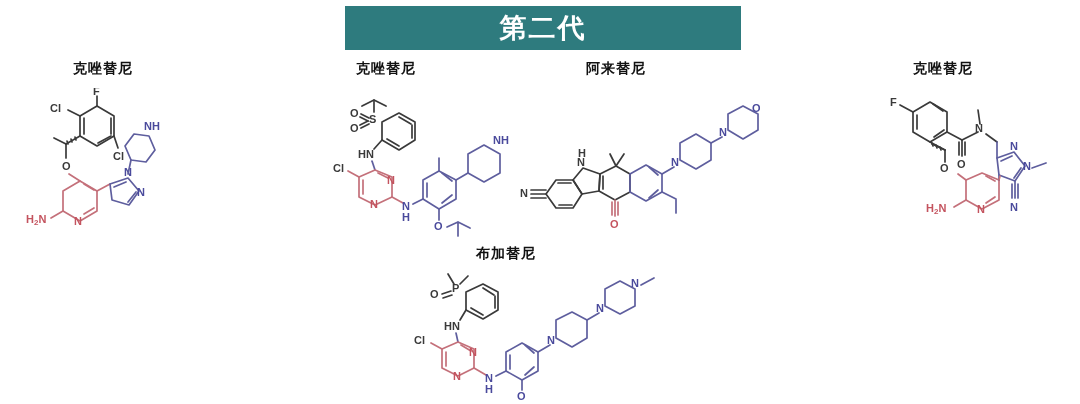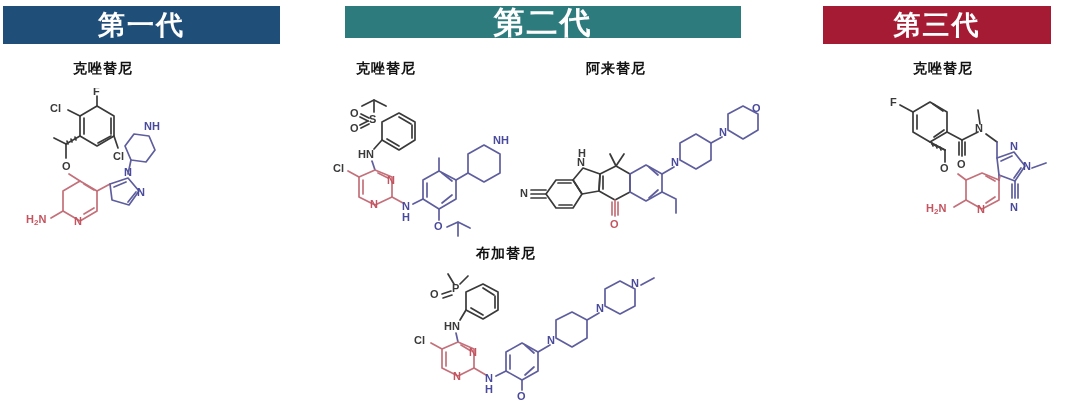--- a/index.html
+++ b/index.html
@@ -16,21 +16,21 @@
     position:absolute;
     display:flex;align-items:center;justify-content:center;
     color:#ffffff;
     font-weight:bold;
     letter-spacing:2px;
     box-sizing:border-box;
   }
   .gen-bar span{display:block;line-height:1;}
 
   #gen1{left:3px;  top:6px;  width:277px; height:38px; background:#1F4E79; font-size:27px;}
-  #gen2{left:345px;top:6px;  width:396px; height:32px; background:#2E7B7E; font-size:31px;}
+  #gen2{left:345px;top:6px;  width:396px; height:44px; background:#2E7B7E; font-size:27px;}
   #gen3{left:823px;top:6px;  width:228px; height:38px; background:#A61B34; font-size:27px;}
 
   
   .drug-name{
     position:absolute;
     color:#111111;
     font-weight:bold;
     font-size:14px;
     letter-spacing:1px;
     white-space:nowrap;
@@ -58,28 +58,22 @@
   .lblk{fill:#3a3a3a;font-size:11px;font-weight:bold;font-family:"Liberation Sans",sans-serif;}
   .lblu{fill:#4a4a9c;font-size:11px;font-weight:bold;font-family:"Liberation Sans",sans-serif;}
   .lred{fill:#c4545f;font-size:11px;font-weight:bold;font-family:"Liberation Sans",sans-serif;}
   .sub{font-size:8px;}
 </style>
 </head>
 <body>
 
 <div class="stage">
 
-  <div class="gen-bar" id="gen1">
-    <span>第一代</span>
-  </div>
   <div class="gen-bar" id="gen2">
     <span>第二代</span>
-  </div>
-  <div class="gen-bar" id="gen3">
-    <span>第三代</span>
   </div>
 
   <div class="drug-name" id="name-crizotinib">克唑替尼</div>
   <div class="drug-name" id="name-ceritinib">克唑替尼</div>
   <div class="drug-name" id="name-alectinib">阿来替尼</div>
   <div class="drug-name" id="name-brigatinib">布加替尼</div>
   <div class="drug-name" id="name-lorlatinib">克唑替尼</div>
 
   <div class="struct" id="struct-crizotinib">
     <svg viewBox="0 0 240 155" xmlns="http://www.w3.org/2000/svg">

